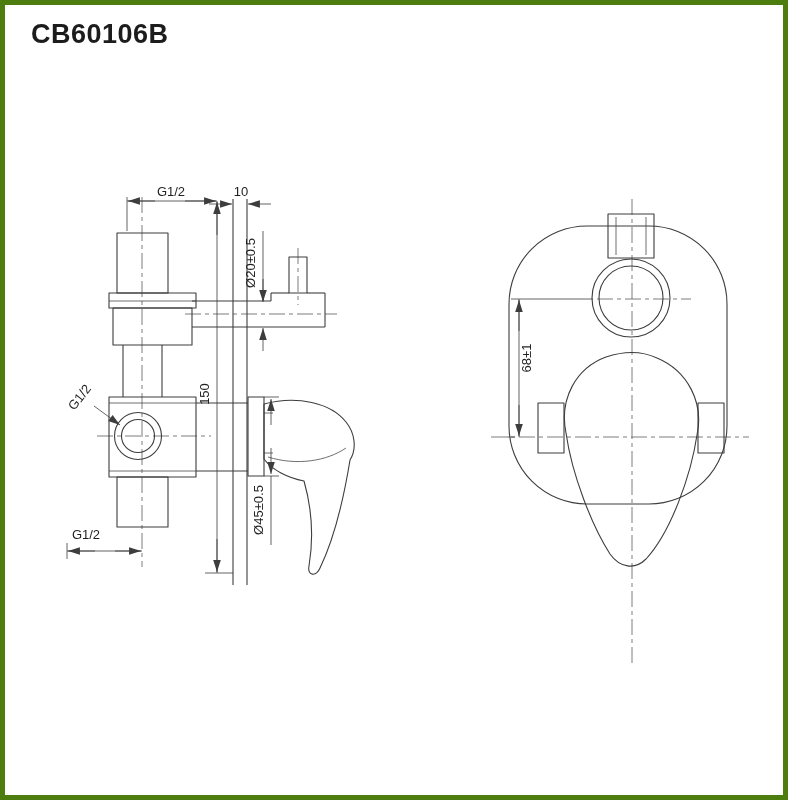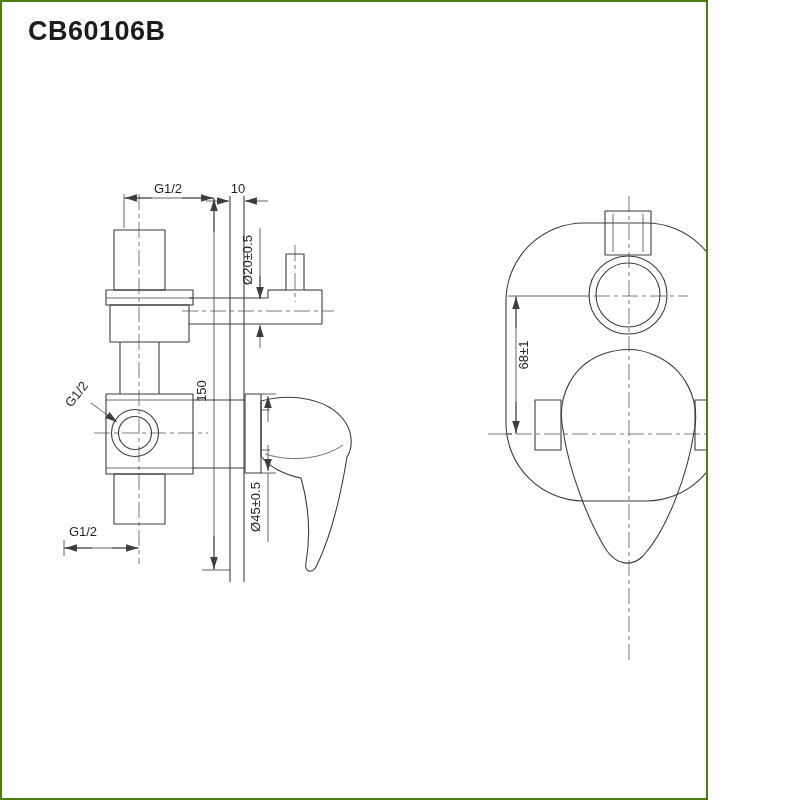--- a/index.html
+++ b/index.html
@@ -1,18 +1,18 @@
 <!DOCTYPE html>
 <html><head>
 <meta charset="utf-8">
 <style>
   html,body{margin:0;padding:0;background:#fff;}
   .sheet{
-    position:relative;width:708px;height:800px;background:#ffffff;
-    border:2px solid #4d7c0f;box-sizing:border-box;overflow:hidden;
+    position:relative;width:788px;height:800px;background:#ffffff;
+    border:5px solid #4d7c0f;box-sizing:border-box;overflow:hidden;
     font-family:"Liberation Sans", sans-serif;
     text-decoration:underline;
   }
   .title{
     position:absolute;left:26px;top:14px;font-size:27px;font-weight:600;
     color:#1c1c1c;letter-spacing:0.5px;
   }
   svg{position:absolute;left:0;top:0;}
   .outline{fill:none;stroke:#3d3d3d;stroke-width:1.1;stroke-linejoin:round;}
   .thin{fill:none;stroke:#4a4a4a;stroke-width:0.8;}

